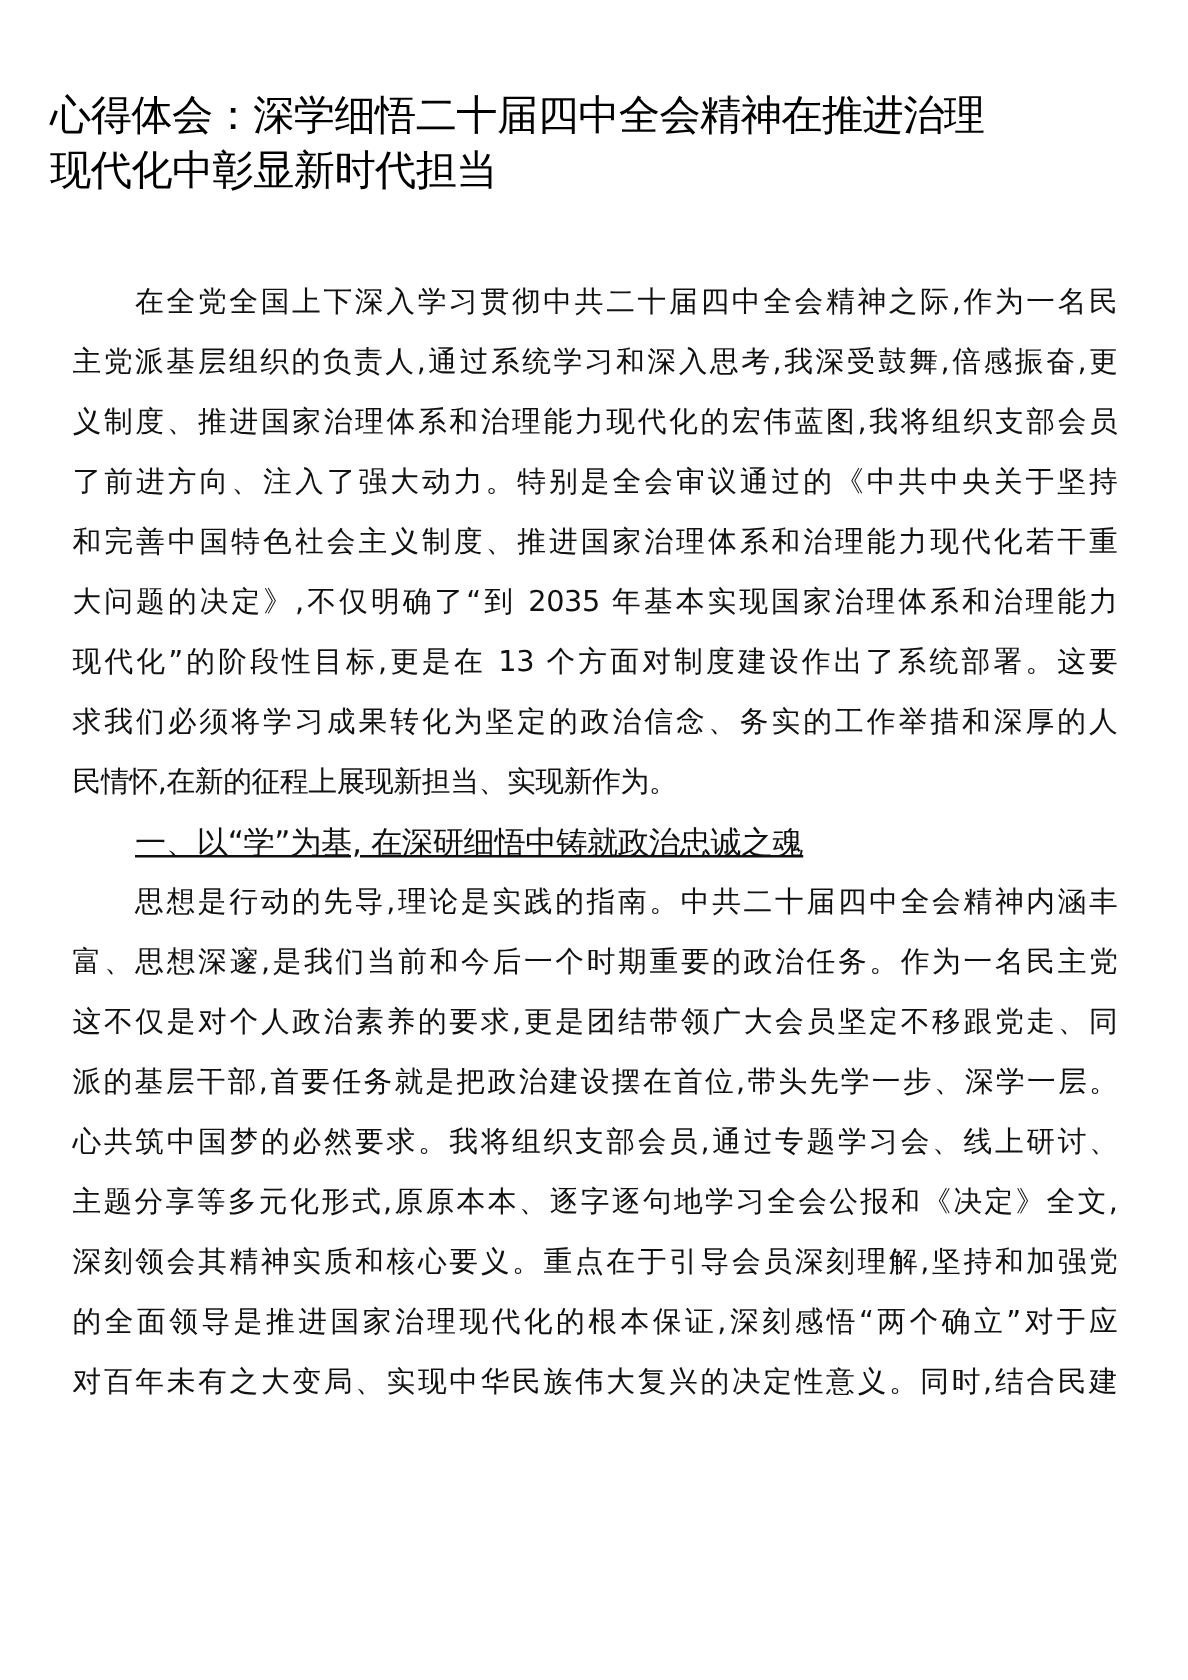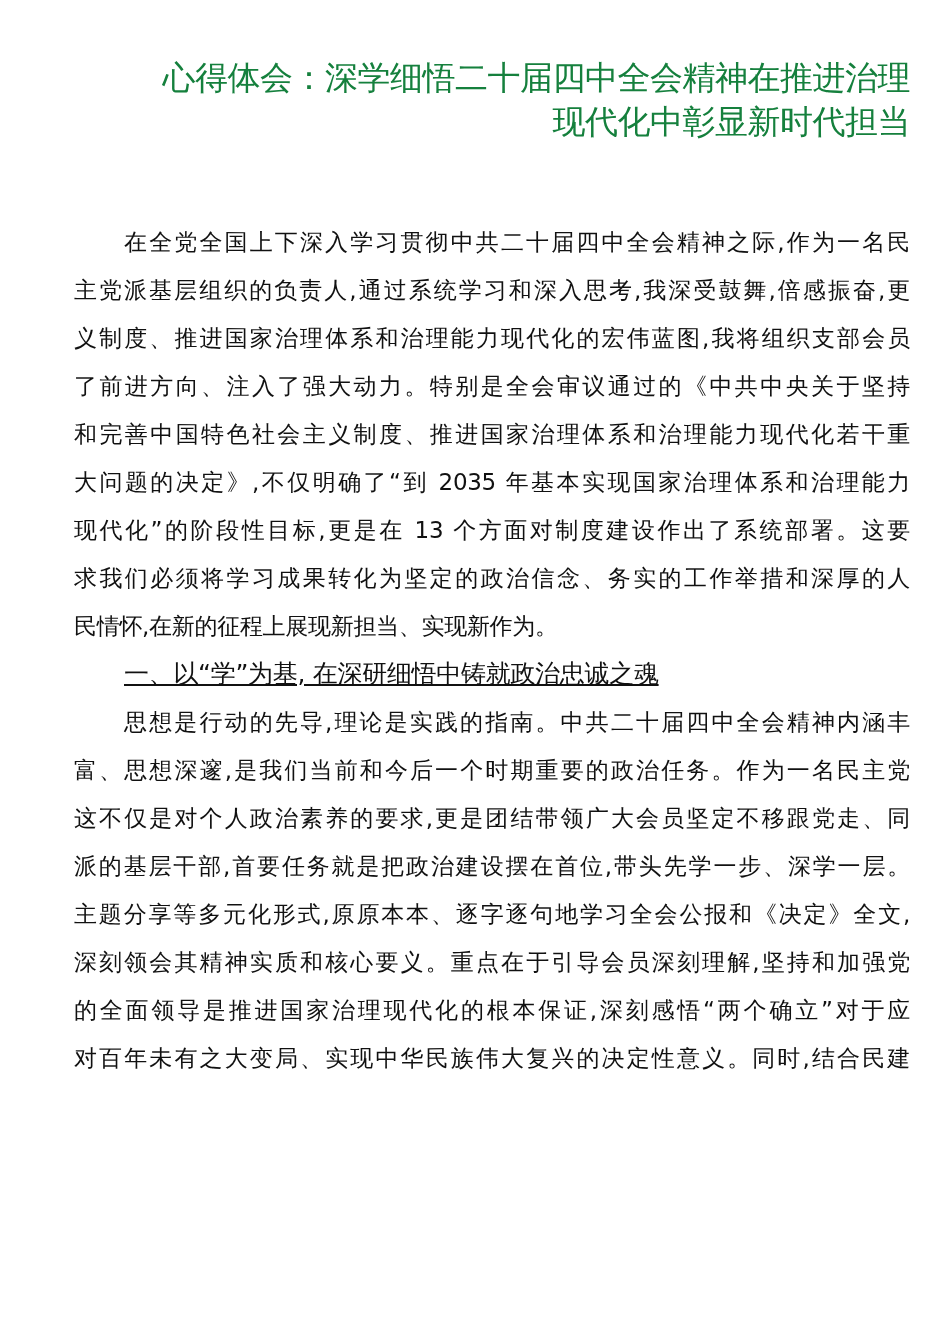--- a/index.html
+++ b/index.html
@@ -19,34 +19,34 @@
       position: absolute;
       left: 0; top: 0;
       width: 950px;
       height: 1344px;
       background: #ffffff;
     }
     .title {
       position: absolute;
       left: 40px;
       width: 870px;
-      text-align: right;
+      text-align: left;
       font-size: 33px;
       line-height: 44px;
-      top: 56px;
+      top: 70px;
       letter-spacing: -0.5px;
-      color: #15803d;
+      color: #000000;
     }
     .title .tline {
       display: block;
       white-space: nowrap;
     }
     .body {
       position: absolute;
-      left: 74px;
+      left: 58px;
       top: 218px;
       width: 836px;
     }
     .line {
       display: block;
       height: 48px;
       line-height: 48px;
       font-size: 23px;
       white-space: nowrap;
       text-align: justify;
@@ -91,20 +91,21 @@
 
     <div>
       <span class="line indent heading">一、以“学”为基, 在深研细悟中铸就政治忠诚之魂</span>
     </div>
 
     <div>
       <span class="line indent">思想是行动的先导,理论是实践的指南。中共二十届四中全会精神内涵丰</span>
       <span class="line">富、思想深邃,是我们当前和今后一个时期重要的政治任务。作为一名民主党</span>
       <span class="line">这不仅是对个人政治素养的要求,更是团结带领广大会员坚定不移跟党走、同</span>
       <span class="line">派的基层干部,首要任务就是把政治建设摆在首位,带头先学一步、深学一层。</span>
+      <span class="line">心共筑中国梦的必然要求。我将组织支部会员,通过专题学习会、线上研讨、</span>
       <span class="line">主题分享等多元化形式,原原本本、逐字逐句地学习全会公报和《决定》全文,</span>
       <span class="line">深刻领会其精神实质和核心要义。重点在于引导会员深刻理解,坚持和加强党</span>
       <span class="line">的全面领导是推进国家治理现代化的根本保证,深刻感悟“两个确立”对于应</span>
       <span class="line">对百年未有之大变局、实现中华民族伟大复兴的决定性意义。同时,结合民建</span>
     </div>
 
   </div>
 </div>
 
 </body></html>

